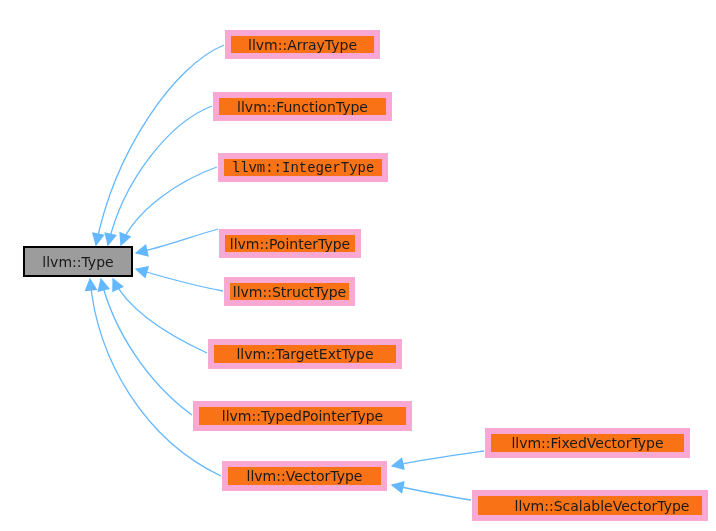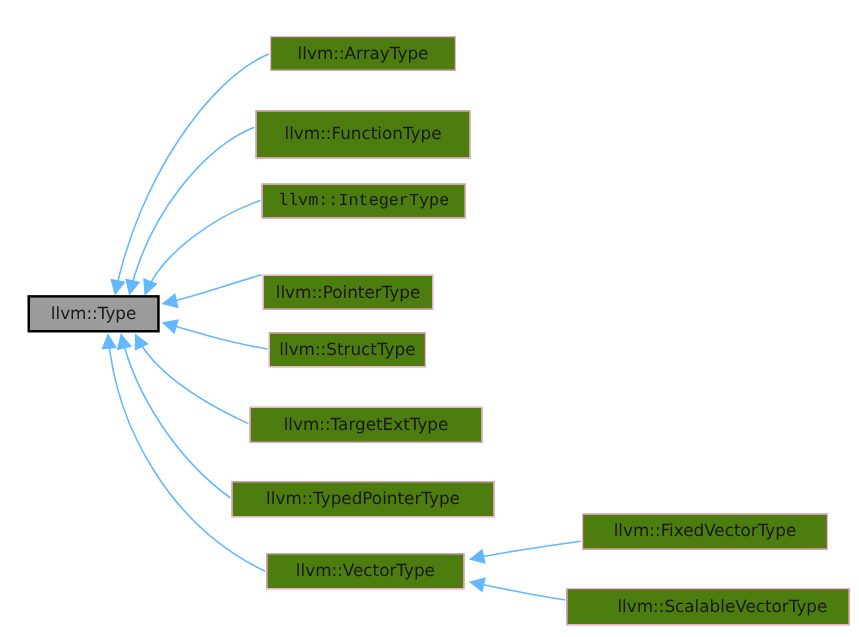--- a/index.html
+++ b/index.html
@@ -23,22 +23,22 @@
     height: 531px;
   }
   svg.edges path {
     fill: none;
     stroke: #63b8ff;
     stroke-width: 1.3;
   }
   .node {
     position: absolute;
     box-sizing: border-box;
-    background: #4d7c0f;
-    border: 1px solid #f9a8d4;
+    background: #f97316;
+    border: 6px solid #f9a8d4;
     color: #1a1a1a;
     font-size: 14px;
     line-height: 1;
     display: flex;
     align-items: center;
     justify-content: center;
     white-space: nowrap;
     cursor: pointer;
   }
   .node.base {
@@ -67,21 +67,21 @@
     <path d="M 192 415 C 148 383 113 330 101 279" marker-end="url(#arrow)"></path>
     <path d="M 221 476 C 145 440 97 360 90 279" marker-end="url(#arrow)"></path>
     <path d="M 484 451 C 455 455 425 459 392 466" marker-end="url(#arrow)"></path>
     <path d="M 471 500 C 445 496 420 491 392 485" marker-end="url(#arrow)"></path>
   </svg>
 
   <div class="node base" style="left:23px; top:246px; width:110px; height:31px;">llvm::Type</div>
 
   <div class="node" style="left:225px; top:30px; width:155px; height:29px;">llvm::ArrayType</div>
 
-  <div class="node" style="left:213px; top:92px; width:179px; height:40px;">llvm::FunctionType</div>
+  <div class="node" style="left:213px; top:92px; width:179px; height:29px;">llvm::FunctionType</div>
 
   <div class="node" style="left:218px; top:153px; width:170px; height:29px;font-family:Liberation Mono, monospace;">llvm::IntegerType</div>
 
   <div class="node" style="left:219px; top:229px; width:142px; height:29px;">llvm::PointerType</div>
 
   <div class="node" style="left:224px; top:277px; width:131px; height:29px;">llvm::StructType</div>
 
   <div class="node" style="left:208px; top:339px; width:194px; height:30px;">llvm::TargetExtType</div>
 
   <div class="node" style="left:193px; top:401px; width:219px; height:30px;">llvm::TypedPointerType</div>

